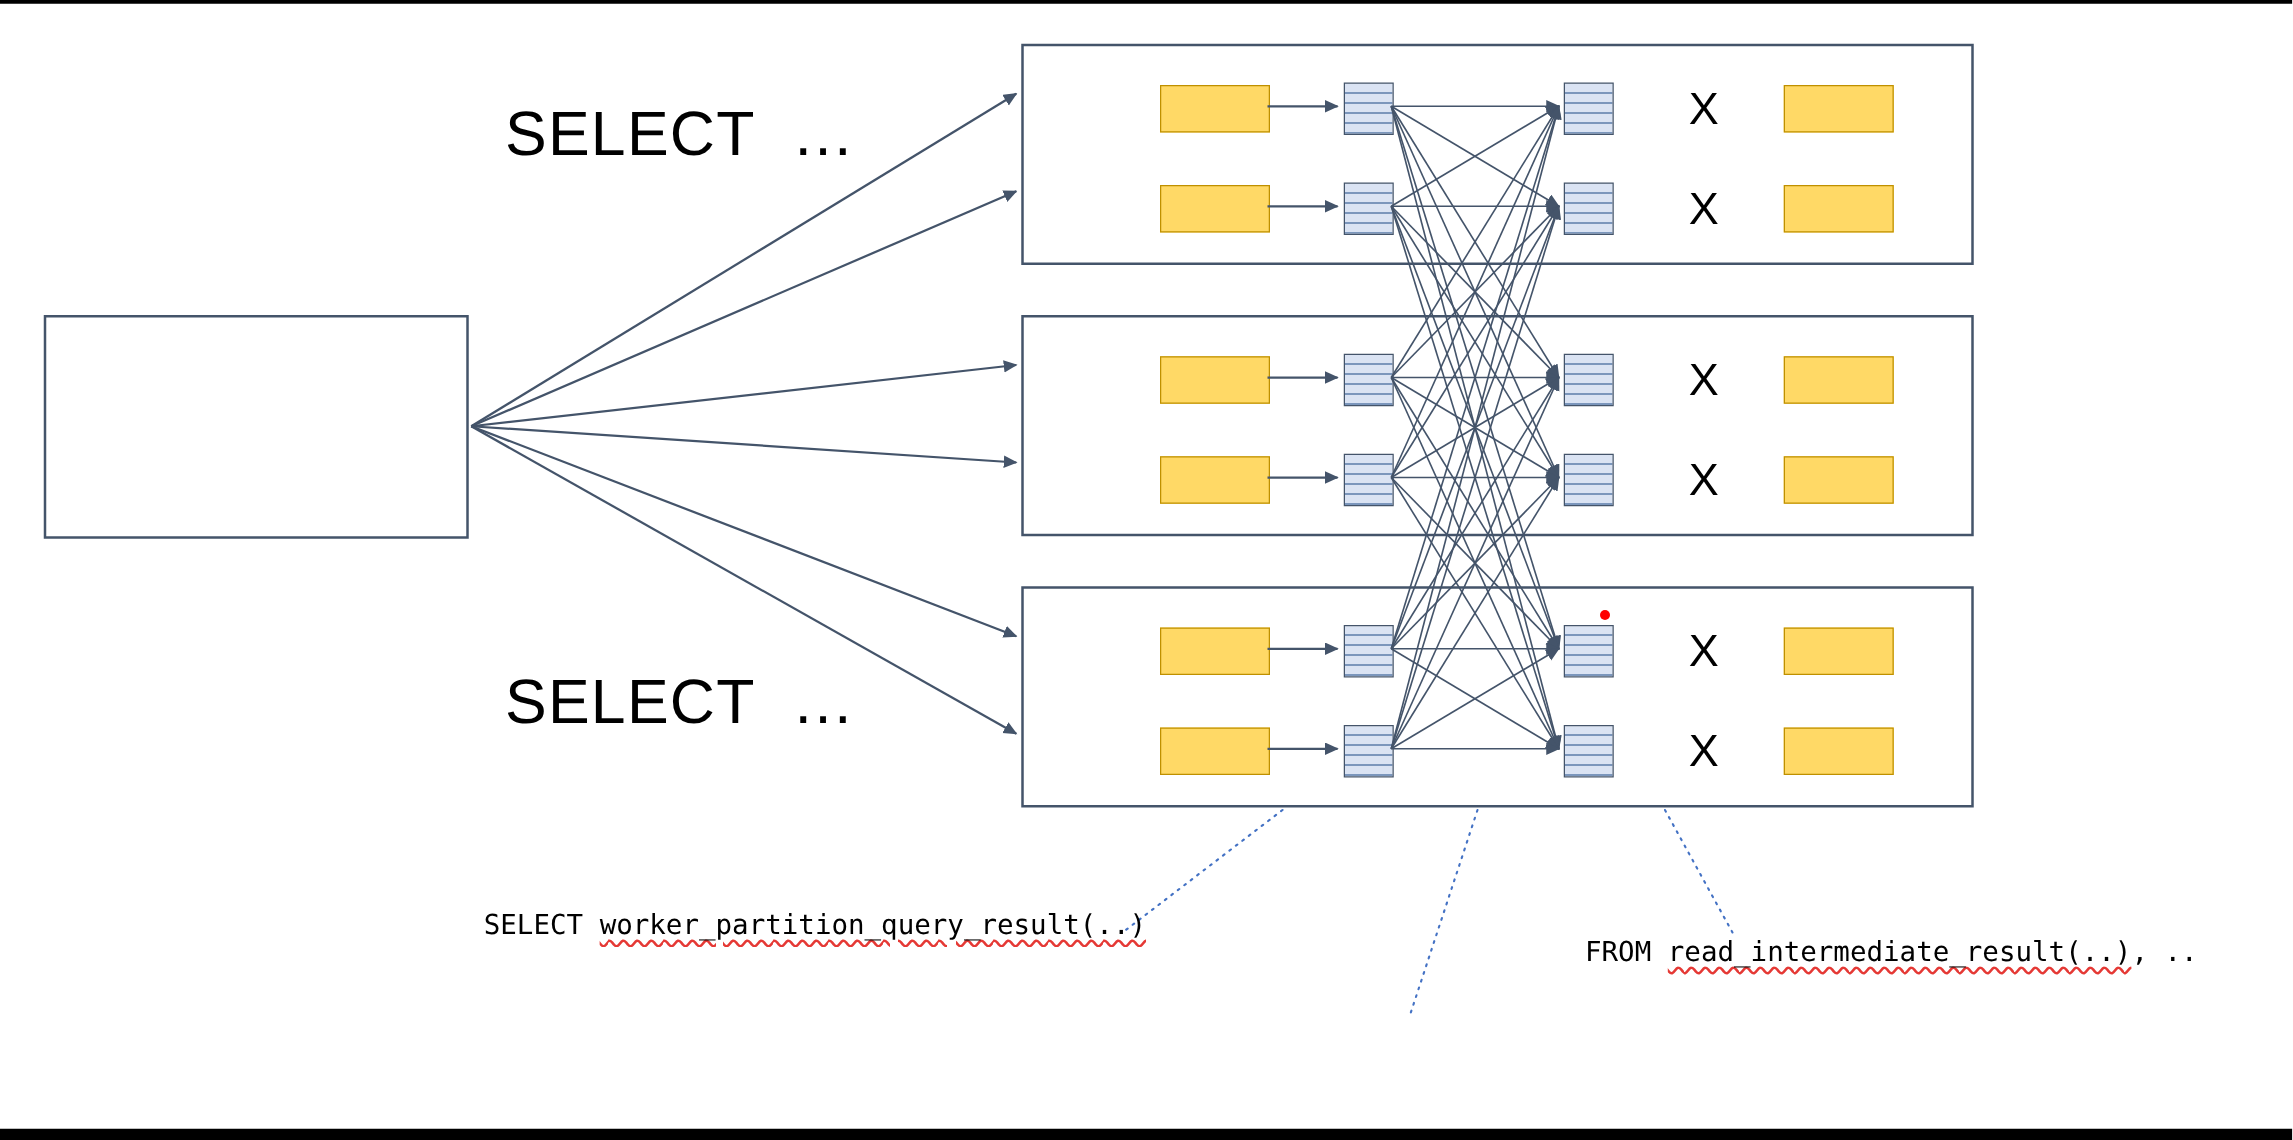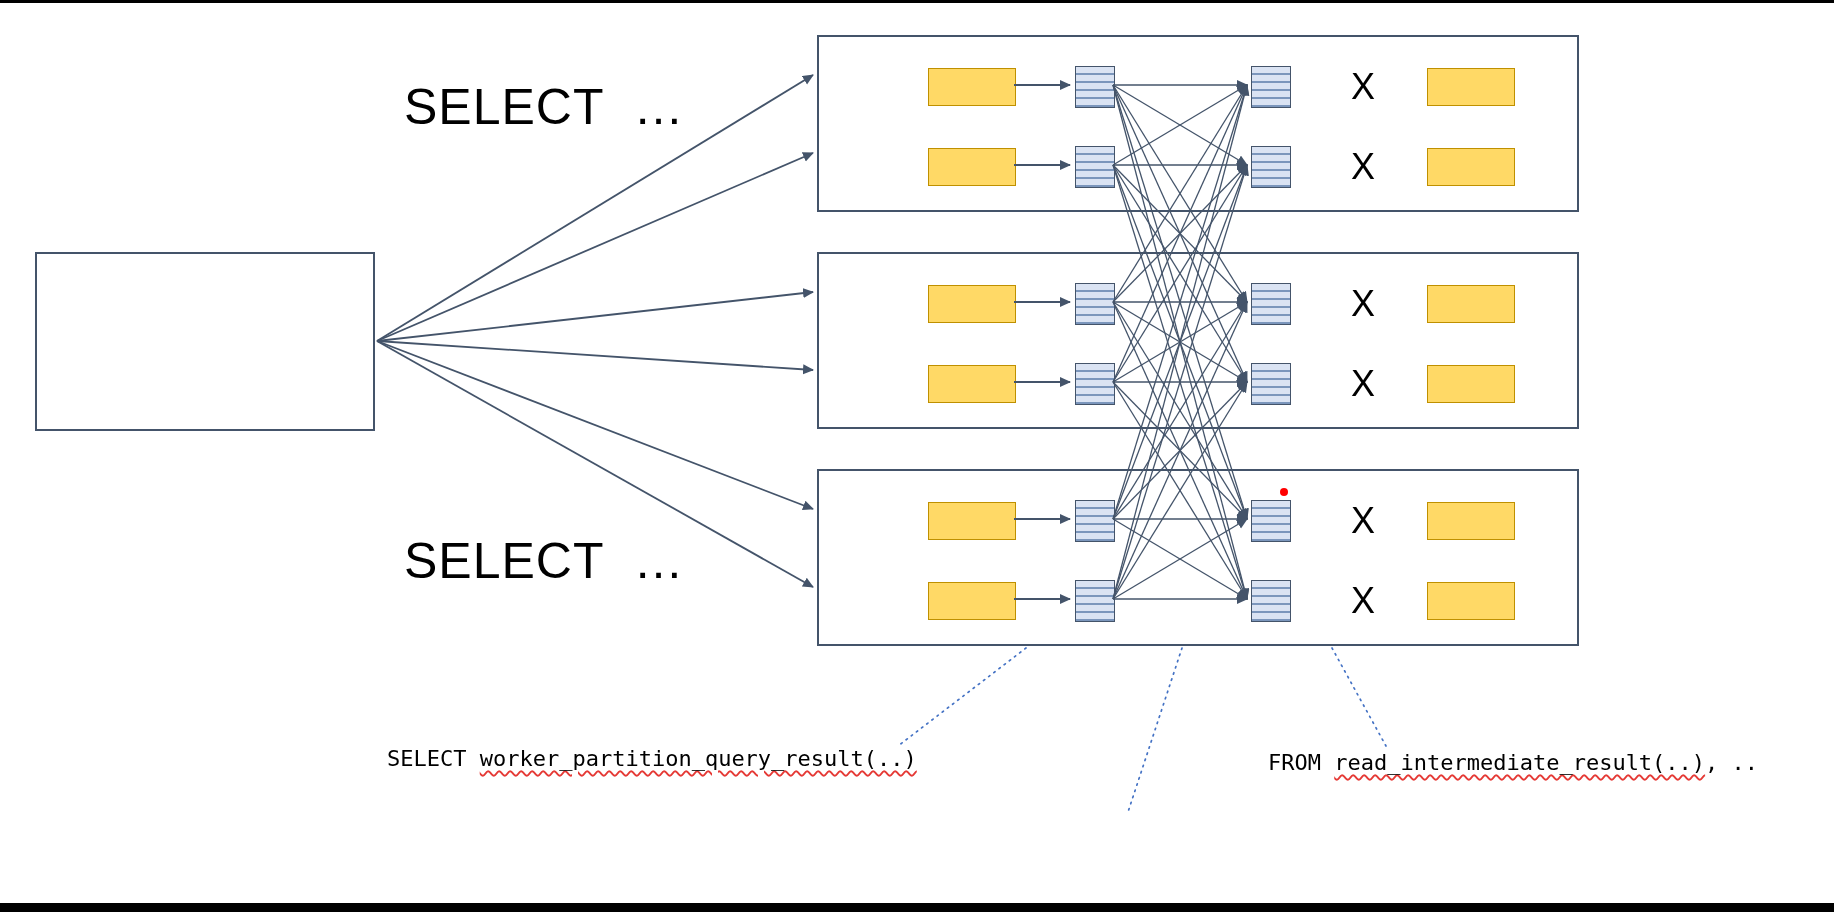--- a/index.html
+++ b/index.html
@@ -37,21 +37,21 @@
   .sel-top { left:404px; top:78px; }
   .sel-bot { left:404px; top:532px; }
 
   .overlay { position:absolute; left:0; top:0; pointer-events:none; }
 
   .reddot { position:absolute; left:1280px; top:488px; width:8px; height:8px;
             border-radius:50%; background:var(--dotRed,#FF0000); }
 
   .anno { position:absolute; font-family:"DejaVu Sans Mono","Liberation Mono",monospace;
           font-size:22px; color:#000; white-space:pre; }
-  .a1 { left:387px; top:746px; }
+  .a1 { left:387px; top:728px; }
   .a2 { left:1268px; top:750px; }
   .a3 { left:838px; top:822px; }
   .sq { text-decoration-line:underline; text-decoration-style:wavy;
         text-decoration-color:var(--squiggleRed,#E53935);
         text-decoration-thickness:1.5px; text-underline-offset:4px; }
 </style>
 </head>
 <body>
 
 <div class="canvas">

